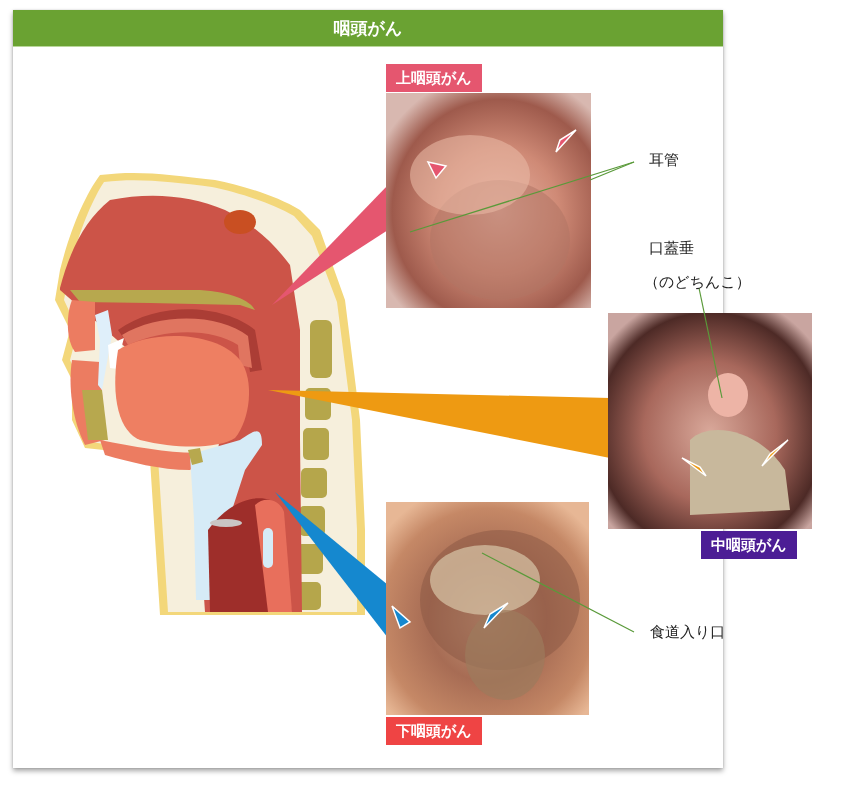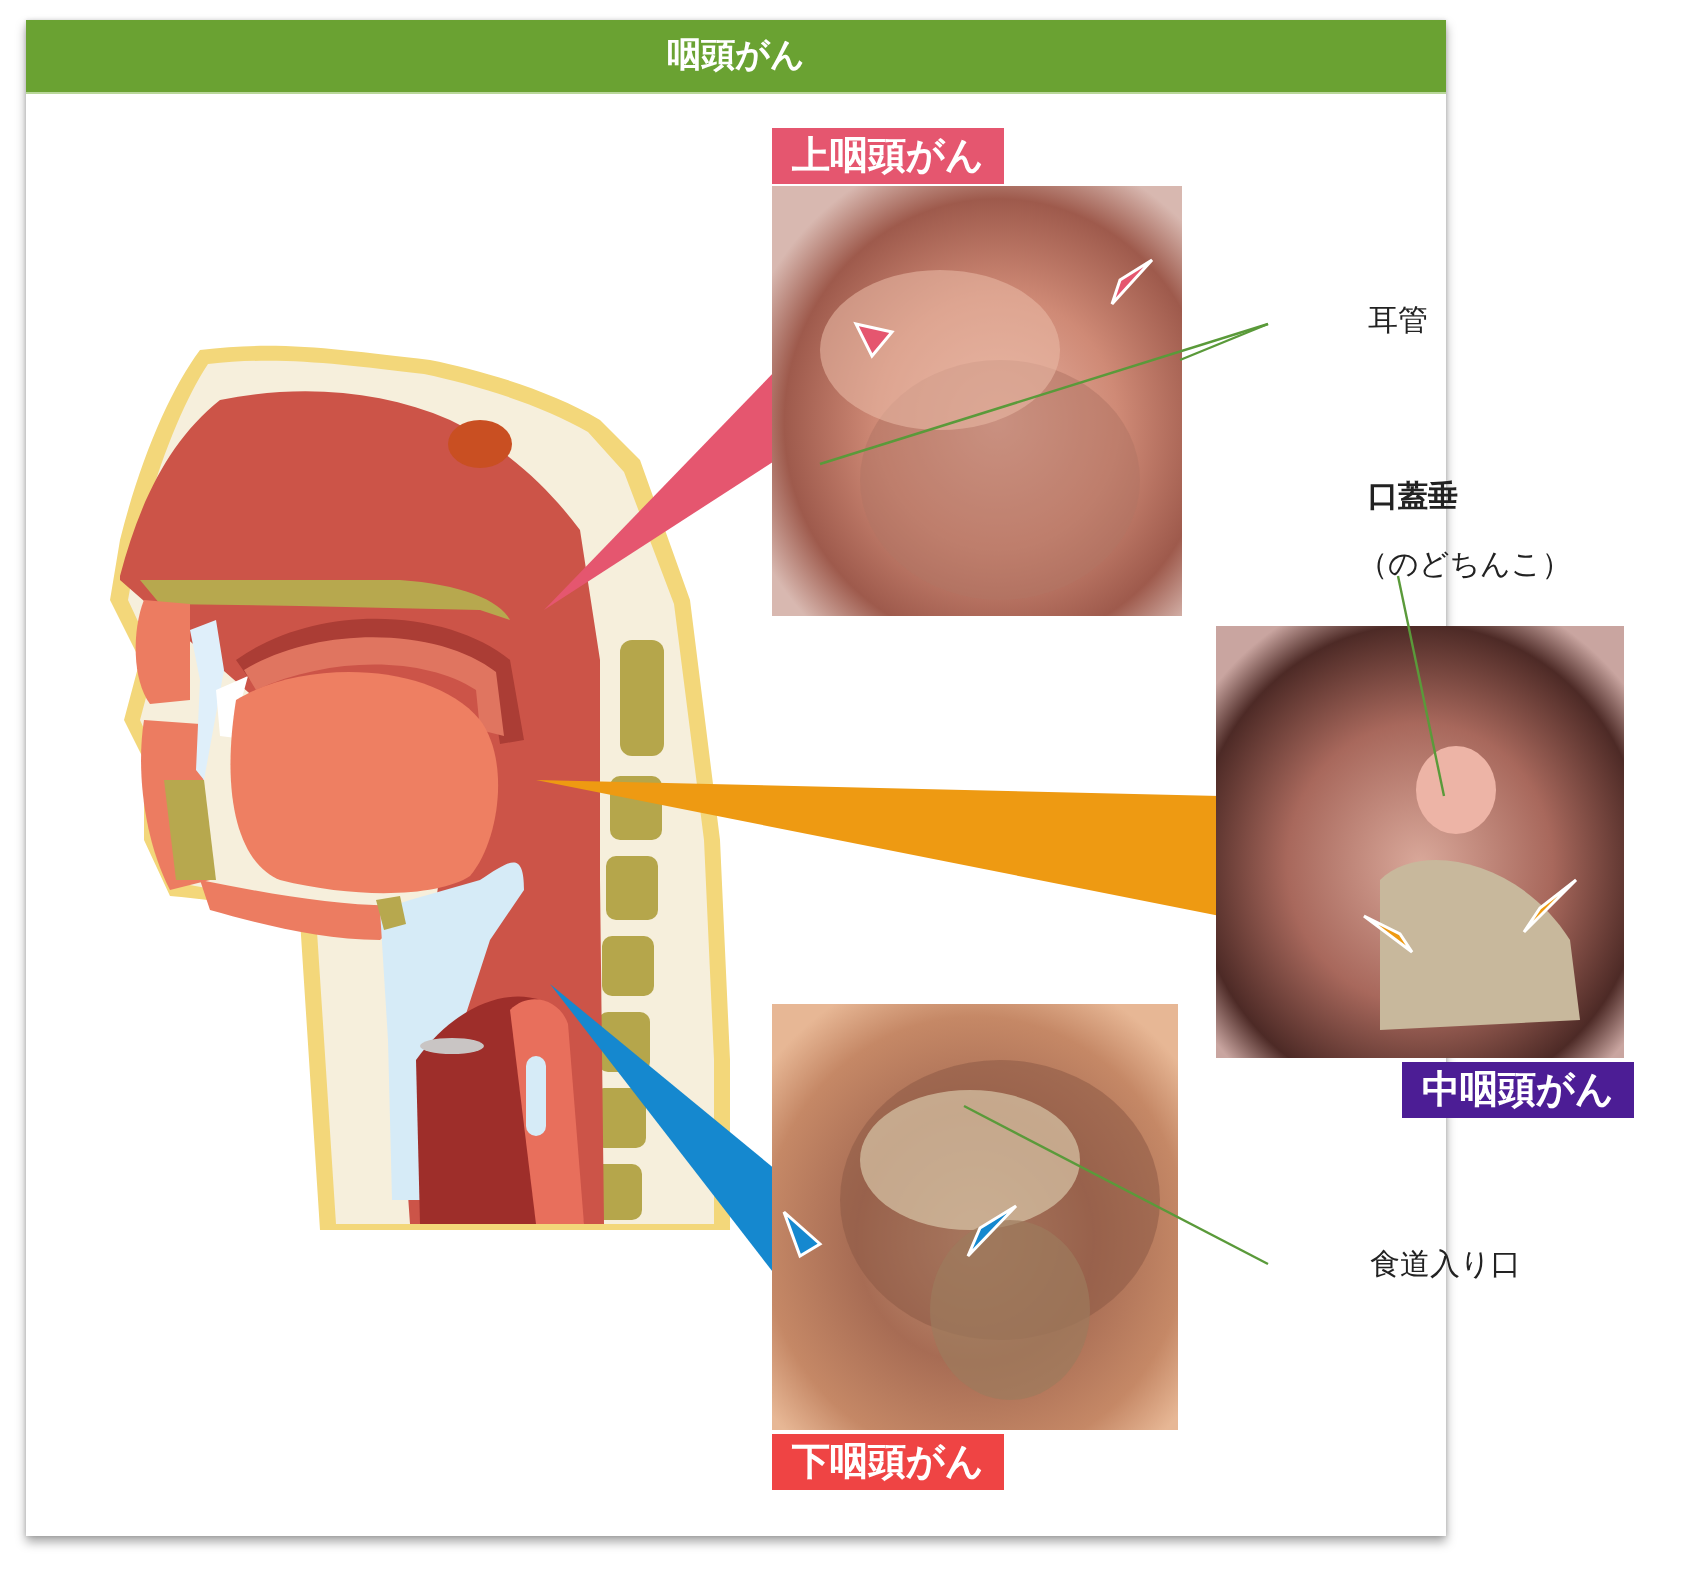--- a/index.html
+++ b/index.html
@@ -1,21 +1,21 @@
 <!DOCTYPE html>
 <html><head>
 <meta charset="utf-8">
 <style>
   html,body{margin:0;padding:0;background:#ffffff;}
   body{width:850px;height:786px;position:relative;overflow:hidden;font-family:"DejaVu Sans","Liberation Sans",sans-serif;}
   .card{position:absolute;left:13px;top:10px;width:710px;height:758px;background:#fff;box-shadow:0 3px 5px rgba(0,0,0,0.35), 0 0 2px rgba(0,0,0,0.15);}
   .header{position:absolute;left:0;top:0;width:100%;height:36px;background:#6aa232;color:#fff;font-weight:bold;font-size:17px;text-align:center;line-height:36px;border-bottom:1px solid #b9d79a;}
   .diagram{position:absolute;left:0;top:0;width:850px;height:786px;}
-  .tag{position:absolute;color:#fff;font-weight:bold;font-size:19px;line-height:28px;padding:0 10px;white-space:nowrap;}
-  .label{position:absolute;color:#222;font-size:15px;line-height:20px;white-space:nowrap;margin-left:35px;}
+  .tag{position:absolute;color:#fff;font-weight:bold;font-size:15px;line-height:28px;padding:0 10px;white-space:nowrap;}
+  .label{position:absolute;color:#222;font-size:15px;line-height:20px;white-space:nowrap;}
 </style>
 </head>
 <body>
 
 <div class="card">
   <div class="header">咽頭がん</div>
 </div>
 
 <svg class="diagram" viewBox="0 0 850 786" width="850" height="786">
   <defs>
@@ -115,15 +115,15 @@
   </g>
 
   <line x1="590" y1="180" x2="634" y2="162" stroke="#5a9a3a" stroke-width="1.2"></line>
 </svg>
 
 <div class="tag" style="left:386px;top:64px;background:#e5566f;">上咽頭がん</div>
 <div class="tag" style="left:701px;top:531px;background:#4c1d95;">中咽頭がん</div>
 <div class="tag" style="left:386px;top:717px;background:#ef4444;">下咽頭がん</div>
 
 <div class="label" style="left:649px;top:150px;">耳管</div>
-<div class="label" style="left:649px;top:238px;font-weight:bold;">口蓋垂</div>
+<div class="label" style="left:649px;top:238px;">口蓋垂</div>
 <div class="label" style="left:644px;top:272px;">（のどちんこ）</div>
 <div class="label" style="left:650px;top:622px;">食道入り口</div>
 
 </body></html>

